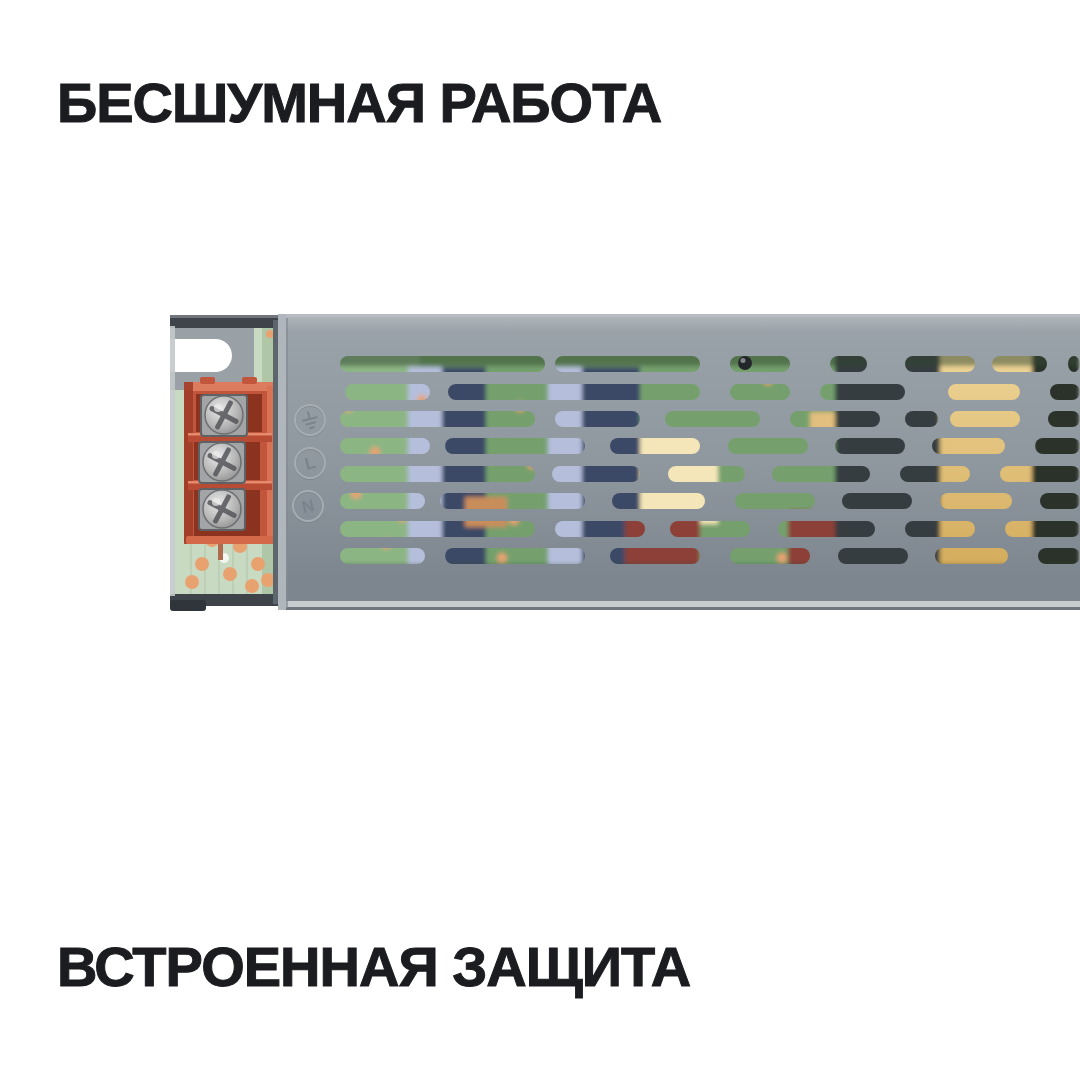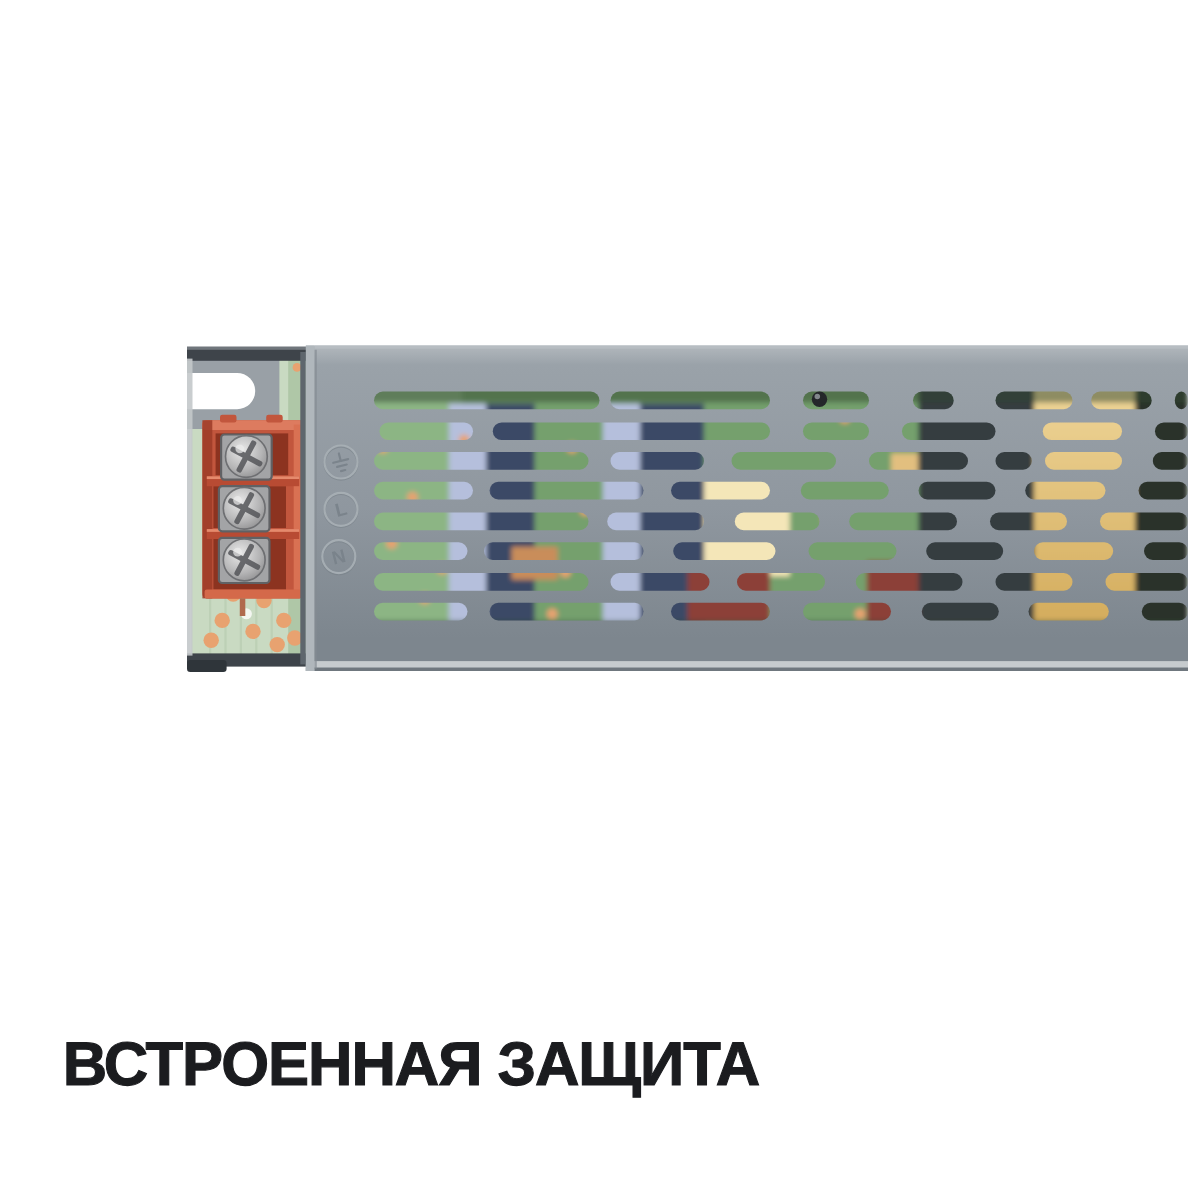--- a/index.html
+++ b/index.html
@@ -11,20 +11,21 @@
   .title-bottom{top:934px;}
   .subtitle{position:absolute;left:57px;top:950px;margin:0;color:#232428;font-weight:400;
             font-size:35px;line-height:1.2;letter-spacing:-0.3px;}
   .photo{position:absolute;left:170px;top:312px;width:910px;height:300px;margin:0;}
   .photo svg{width:100%;height:100%;display:block;}
 </style>
 </head>
 <body>
 
 <div class="canvas">
+  <h1 class="title title-top">БЕСШУМНАЯ РАБОТА</h1>
 
   <figure class="photo">
     <svg id="device-svg" viewBox="0 0 910 300" preserveAspectRatio="none">
         <defs>
           <linearGradient id="gCover" x1="0" y1="0" x2="0" y2="1">
             <stop offset="0" stop-color="#b2b8bd"></stop>
             <stop offset="0.06" stop-color="#9aa2a9"></stop>
             <stop offset="0.5" stop-color="#8f979f"></stop>
             <stop offset="0.9" stop-color="#7d868e"></stop>
             <stop offset="1" stop-color="#7d868e"></stop>

